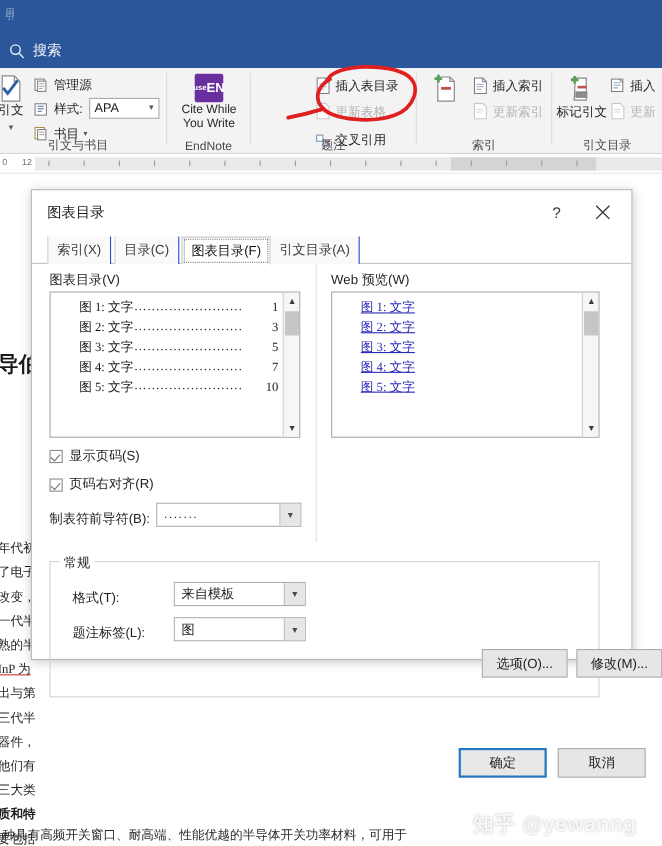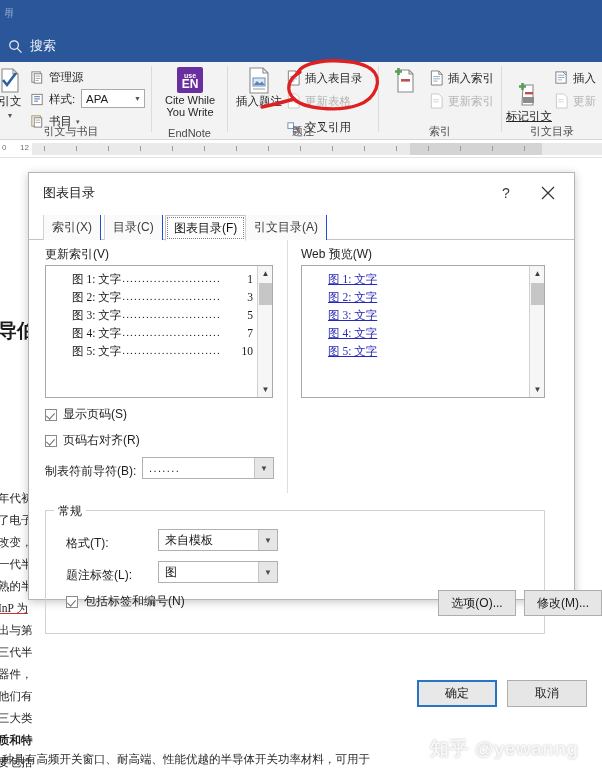--- a/index.html
+++ b/index.html
@@ -54,21 +54,21 @@
     position: absolute; display: flex; flex-direction: column;
     align-items: center; gap: 1px; font-size: 11.5px; color: #262626;
     width: 54px; text-align: center; line-height: 13px;
   }
   .ico { display: block; flex: none; }
 
   
   .en-ico {
     width: 26px; height: 26px; border-radius: 2px;
     background: #6a2f9e; color: #fff;
-    display: flex; flex-direction: column; align-items: center;
+    display: flex; align-items: center;
     justify-content: center; line-height: 9px;
   }
   .en-ico .t1 { font-size: 7px; font-weight: bold; }
   .en-ico .t2 { font-size: 12px; font-weight: bold; }
 
   
   .ruler {
     position: absolute; left: 0; top: 140px; width: 602px; height: 18px;
     background: #ffffff; border-bottom: 1px solid #e3e3e3;
   }
@@ -333,30 +333,20 @@
           <span class="t1">use</span>
             <span class="t2">EN</span>
         </div>
         <span style="font-size:11px;line-height:12px;">Cite While You Write</span>
       </div>
       <div class="glabel">EndNote</div>
     </div>
     <div class="rsep" style="left:227px;"></div>
 
     <div class="rgroup" style="left:228px;width:150px;">
-      <div class="bigbtn" style="left:5px;top:5px;width:52px;">
-        <svg width="24" height="27" viewBox="0 0 24 27">
-          <path d="M3 1 h13 l5 5 v20 h-18 z" fill="#fff" stroke="#8a8a8a" stroke-width="1.1"></path>
-          <path d="M16 1 v5 h5" fill="none" stroke="#8a8a8a" stroke-width="1.1"></path>
-          <rect x="6" y="11" width="12" height="8" fill="#dce8f5" stroke="#5a84b8" stroke-width=".9"></rect>
-          <path d="M6.6 18 l3.4 -4 l2.6 2.6 l2.4 -2.2 l2.8 3.6 z" fill="#5a84b8"></path>
-          <path d="M6 22h12" stroke="#9a9a9a" stroke-width="1"></path>
-        </svg>
-        <span>插入题注</span>
-      </div>
 
       <div class="ritem" style="left:58px;top:8px;">
         <svg class="ico" width="15" height="16" viewBox="0 0 16 17">
           <path d="M2.5 1 h8 l3.5 3.5 v11.5 h-11.5 z" fill="#fff" stroke="#7d7d7d" stroke-width="1"></path>
           <path d="M10.5 1 v3.5 h3.5" fill="none" stroke="#7d7d7d" stroke-width="1"></path>
           <path d="M4.5 7h7M4.5 9.4h7M4.5 11.8h4.6" stroke="#8fa8c6" stroke-width="1"></path>
         </svg>
         <span>插入表目录</span>
       </div>
 
@@ -407,21 +397,21 @@
           <path d="M4.5 7h6M4.5 9.4h6" stroke="#d6d6d6" stroke-width="1"></path>
         </svg>
         <span>更新索引</span>
       </div>
 
       <div class="glabel">索引</div>
     </div>
     <div class="rsep" style="left:501px;"></div>
 
     <div class="rgroup" style="left:502px;width:100px;">
-      <div class="bigbtn" style="left:2px;top:20px;width:50px;text-decoration:underline;">
+      <div class="bigbtn" style="left:2px;top:6px;width:50px;">
         <svg width="28" height="27" viewBox="0 0 28 27">
           <path d="M8 3 h10 v20 h-11 z" fill="#fff" stroke="#8a8a8a" stroke-width="1.1"></path>
           <rect x="10" y="10" width="8" height="2.4" fill="#c0504d"></rect>
           <rect x="8" y="15" width="11" height="6" fill="#8c8c8c"></rect>
           <path d="M4 4.5 h7 M7.5 1 v7" stroke="#5a9e5a" stroke-width="2.6"></path>
         </svg>
         <span>标记引文</span>
       </div>
 
       <div class="ritem" style="left:52px;top:8px;">
@@ -504,21 +494,21 @@
 
     <div class="tabstrip">
       <div class="dtab" style="left:14px;">索引(X)</div>
       <div class="dtab" style="left:75px;">目录(C)</div>
       <div class="dtab active" style="left:136px;">图表目录(F)</div>
       <div class="dtab" style="left:216px;">引文目录(A)</div>
     </div>
 
     <div class="dbody">
 
-      <div class="fieldlabel" style="left:16px;top:6px;">更新索引(V)</div>
+      <div class="fieldlabel" style="left:16px;top:6px;">图表目录(V)</div>
       <div class="previewbox" style="left:16px;top:25px;width:228px;height:133px;">
         <div class="pv-inner">
           <div class="pv-row">
             <span class="pv-lbl">图  1: 文字</span>
             <span class="pv-dots">.........................</span>
             <span class="pv-pg">1</span>
           </div>
           <div class="pv-row">
             <span class="pv-lbl">图  2: 文字</span>
             <span class="pv-dots">.........................</span>
@@ -588,24 +578,20 @@
           <span class="combo-val">来自模板</span>
           <span class="combo-arrow">▼</span>
         </div>
 
         <div class="fieldlabel" style="left:20px;top:56px;">题注标签(L):</div>
         <div class="combo" style="left:112px;top:50px;width:120px;">
           <span class="combo-val">图</span>
           <span class="combo-arrow">▼</span>
         </div>
 
-        <div class="cbrow" style="left:20px;top:82px;">
-          <span class="cbox checked"></span>
-          <span>包括标签和编号(N)</span>
-        </div>
 
         <div class="btn" style="left:392px;top:79px;width:78px;height:26px;">选项(O)...</div>
         <div class="btn" style="left:478px;top:79px;width:78px;height:26px;">修改(M)...</div>
       </div>
 
       <div class="btn" style="left:478px;top:440px;width:80px;height:27px;">取消</div>
       <div class="btn default" style="left:388px;top:440px;width:80px;height:27px;">确定</div>
 
     </div>
   </div>

